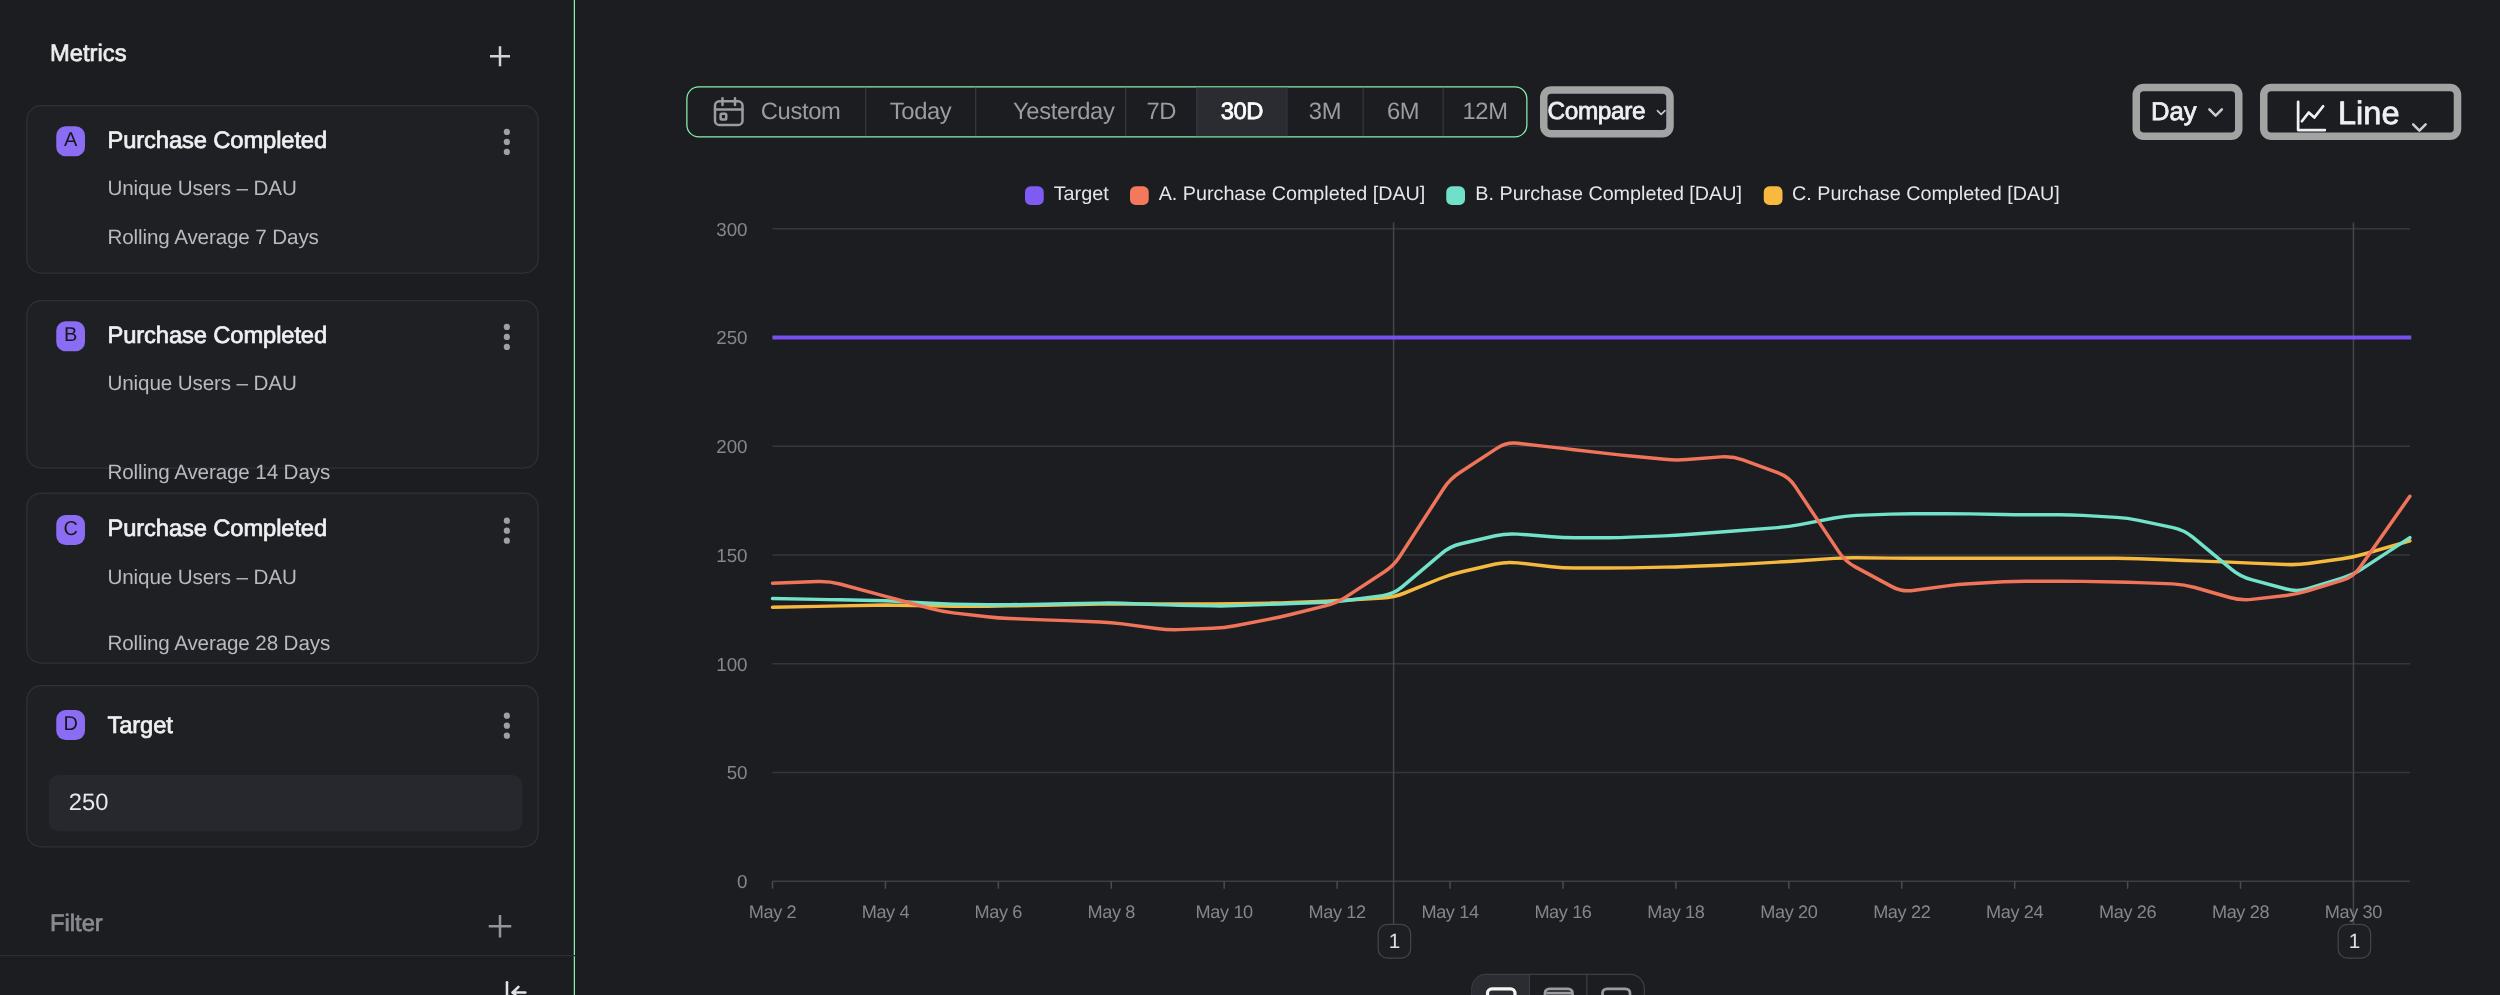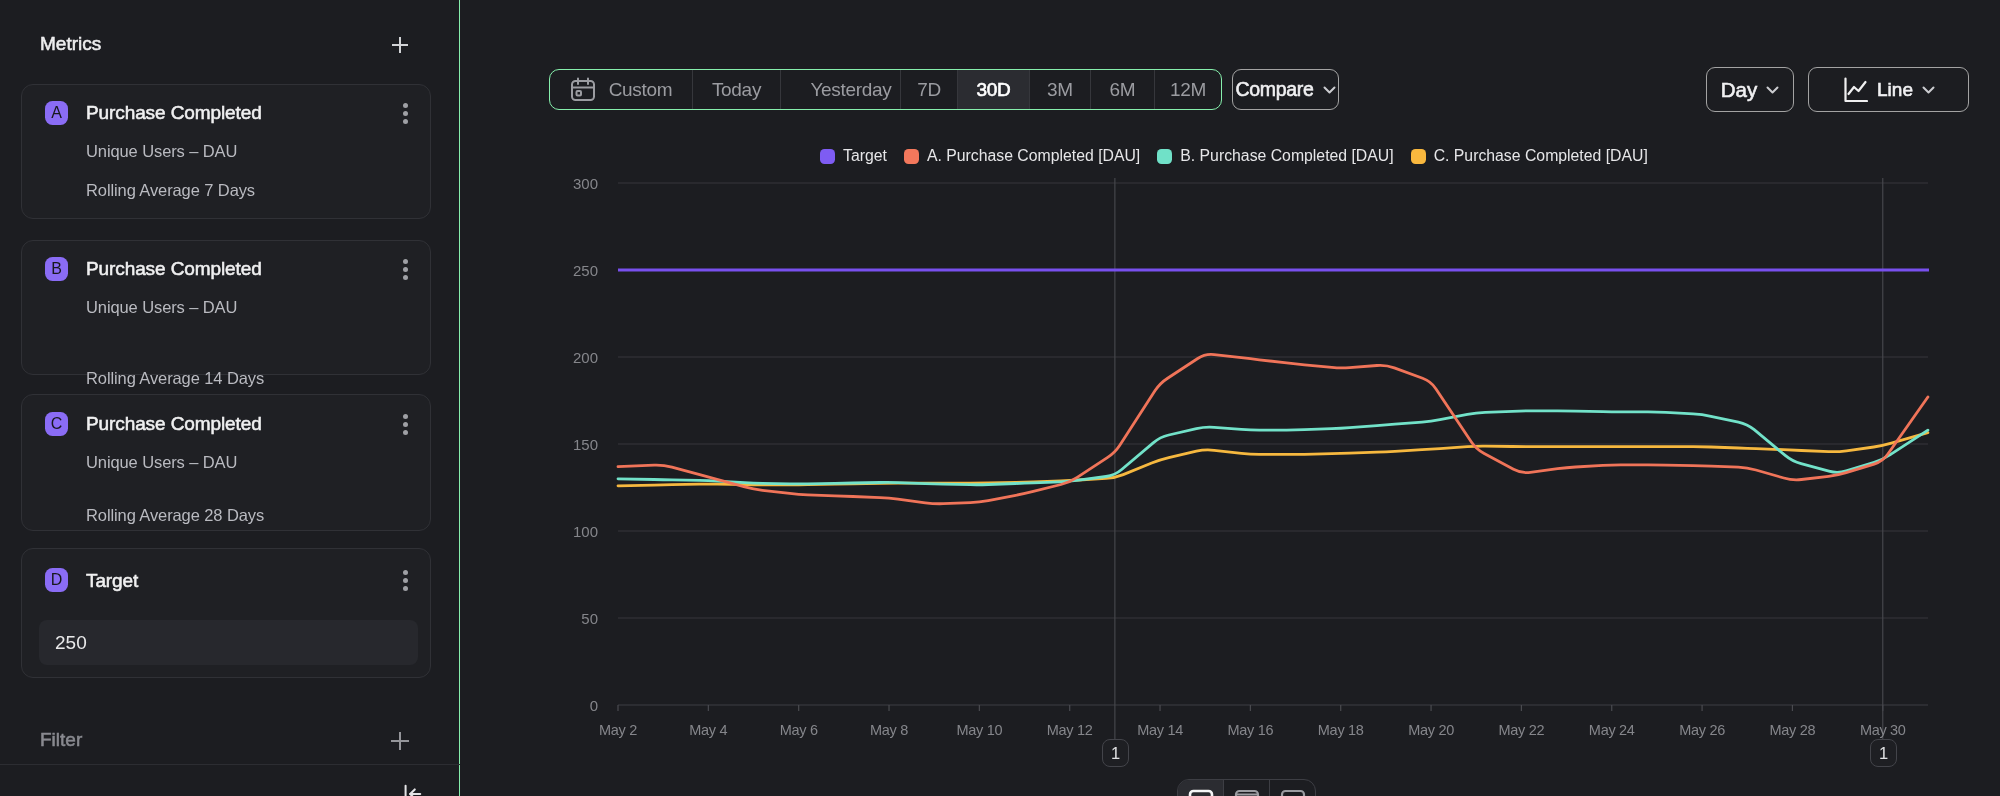--- a/index.html
+++ b/index.html
@@ -36,21 +36,21 @@
   .filter-label { position:absolute; left:40px; top:729px; font-size:19px; font-weight:400; color:#898a90; -webkit-text-stroke:0.55px #898a90; }
 
   
   .seg { position:absolute; left:549px; top:69px; height:41px; display:flex;
     border:1px solid #86efac; border-radius:10px; overflow:hidden; }
   .seg > div { display:flex; align-items:center; justify-content:center;
     font-size:19px; color:#9b9ca1; border-left:1px solid #36373c; letter-spacing:-0.3px; }
   .seg > div:first-child { border-left:none; }
   .seg > .active { background:#2b2c31; color:#ffffff; -webkit-text-stroke:0.6px #fff; }
 
-  .btn { position:absolute; height:41px; top:69px; border:1px solid #a3a3a3; border-radius:9px;
+  .btn { position:absolute; height:41px; top:69px; border:6px solid #a3a3a3; border-radius:9px;
     display:flex; align-items:center; justify-content:center; gap:9px;
     font-size:19.5px; color:#f0f0f2; letter-spacing:-0.3px; -webkit-text-stroke:0.6px #f0f0f2; }
 
   
   #legend { position:absolute; left:820px; top:147px; display:flex; gap:17px;
     font-size:15.8px; color:#e6e6e8; align-items:center; white-space:nowrap; }
   #legend .item { display:flex; align-items:center; gap:8px; }
   #legend .sq { width:15px; height:15px; border-radius:4.5px; }
 
   
@@ -151,21 +151,21 @@
 
   <div class="btn" style="left:1232px; width:107px;">Compare <svg width="13" height="8" viewBox="0 0 13 8" fill="none" stroke="#cbccd0" stroke-width="2" stroke-linecap="round" stroke-linejoin="round">
         <path d="M1.5 1.5 L6.5 6.5 L11.5 1.5"></path>
       </svg></div>
 
 
   <div class="btn" style="left:1706px; width:88px; top:67px; height:45px; font-size:20.5px; letter-spacing:0;">Day <svg width="13" height="8" viewBox="0 0 13 8" fill="none" stroke="#cbccd0" stroke-width="2" stroke-linecap="round" stroke-linejoin="round">
         <path d="M1.5 1.5 L6.5 6.5 L11.5 1.5"></path>
       </svg></div>
 
-  <div class="btn" style="left:1808px; width:161px; top:67px; height:45px; font-size:19px; letter-spacing:0;">
+  <div class="btn" style="left:1808px; width:161px; top:67px; height:45px; font-size:26px; letter-spacing:0;align-items:flex-end;">
     <svg width="26" height="26" viewBox="0 0 26 26" fill="none" stroke="#f0f0f1" stroke-width="2.2" stroke-linecap="round" stroke-linejoin="round">
       <path d="M3.5 1.5 V24 H25"></path>
         <path d="M6.5 17 l5.5-7 4.5 4 7-9"></path>
     </svg>
     Line <svg width="13" height="8" viewBox="0 0 13 8" fill="none" stroke="#cbccd0" stroke-width="2" stroke-linecap="round" stroke-linejoin="round">
         <path d="M1.5 1.5 L6.5 6.5 L11.5 1.5"></path>
       </svg></div>
 
   <div id="legend">
     <div class="item"><span class="sq" style="background:#7e5cf3;"></span>Target</div>

